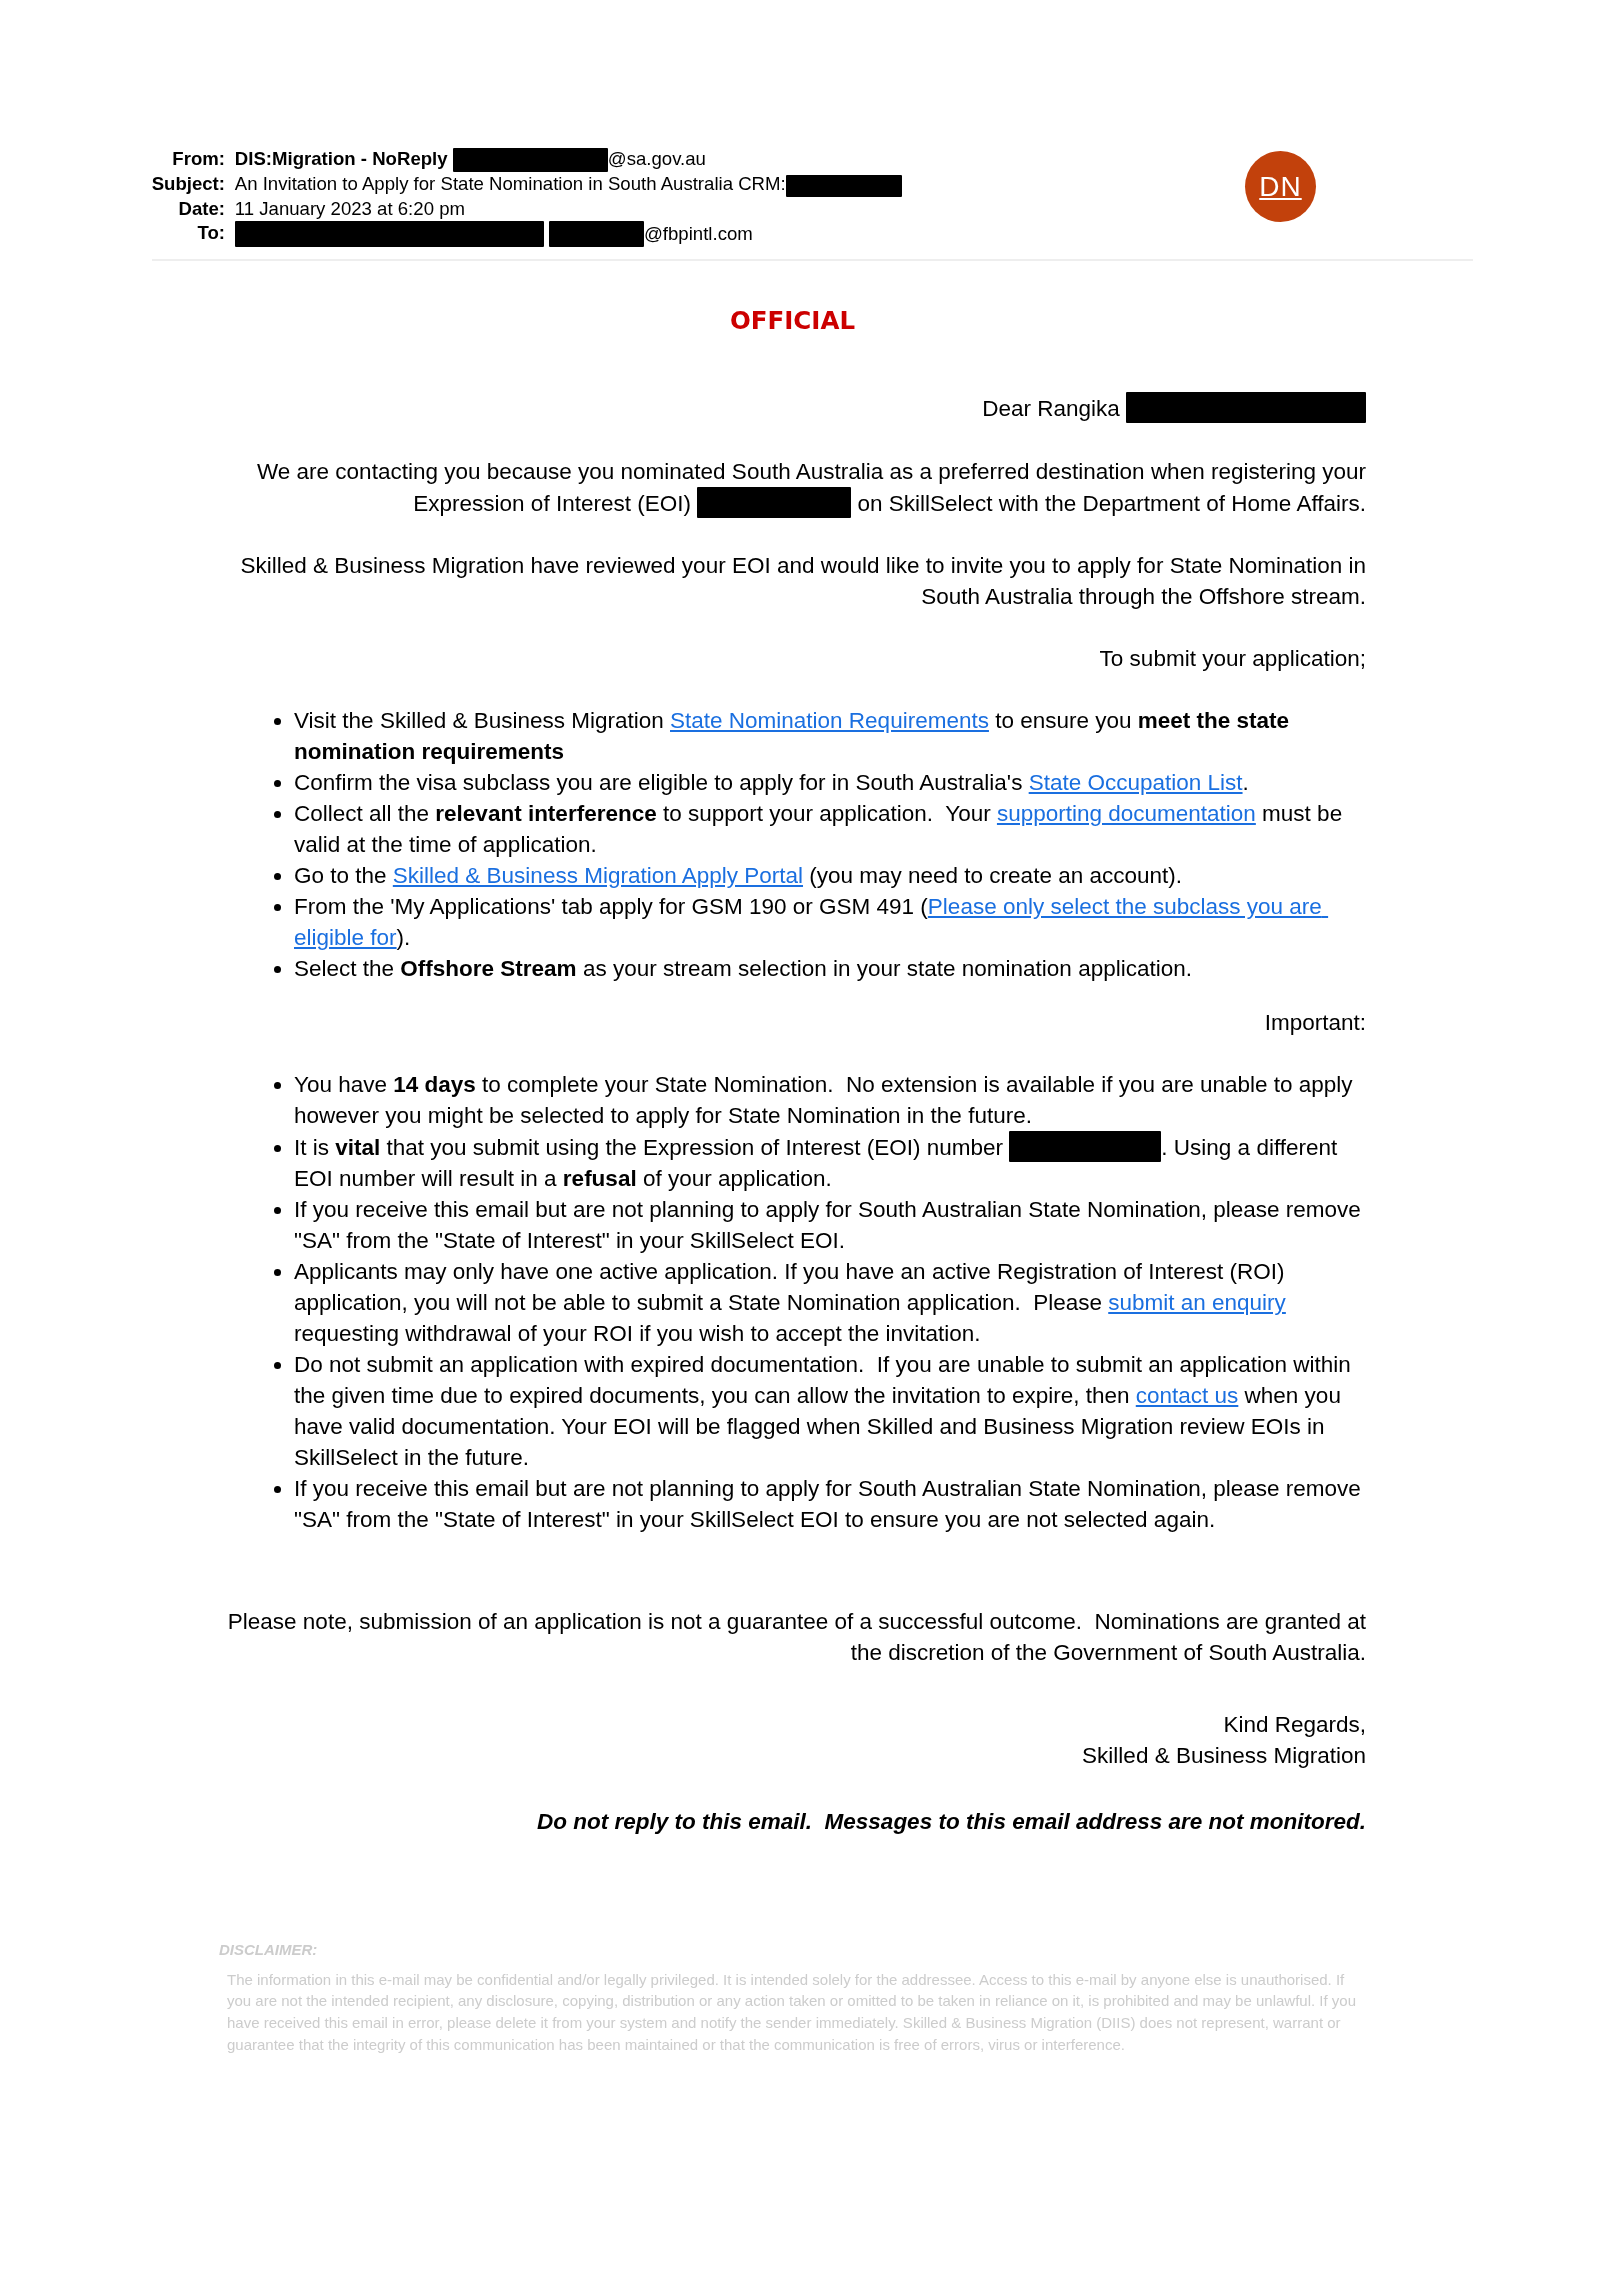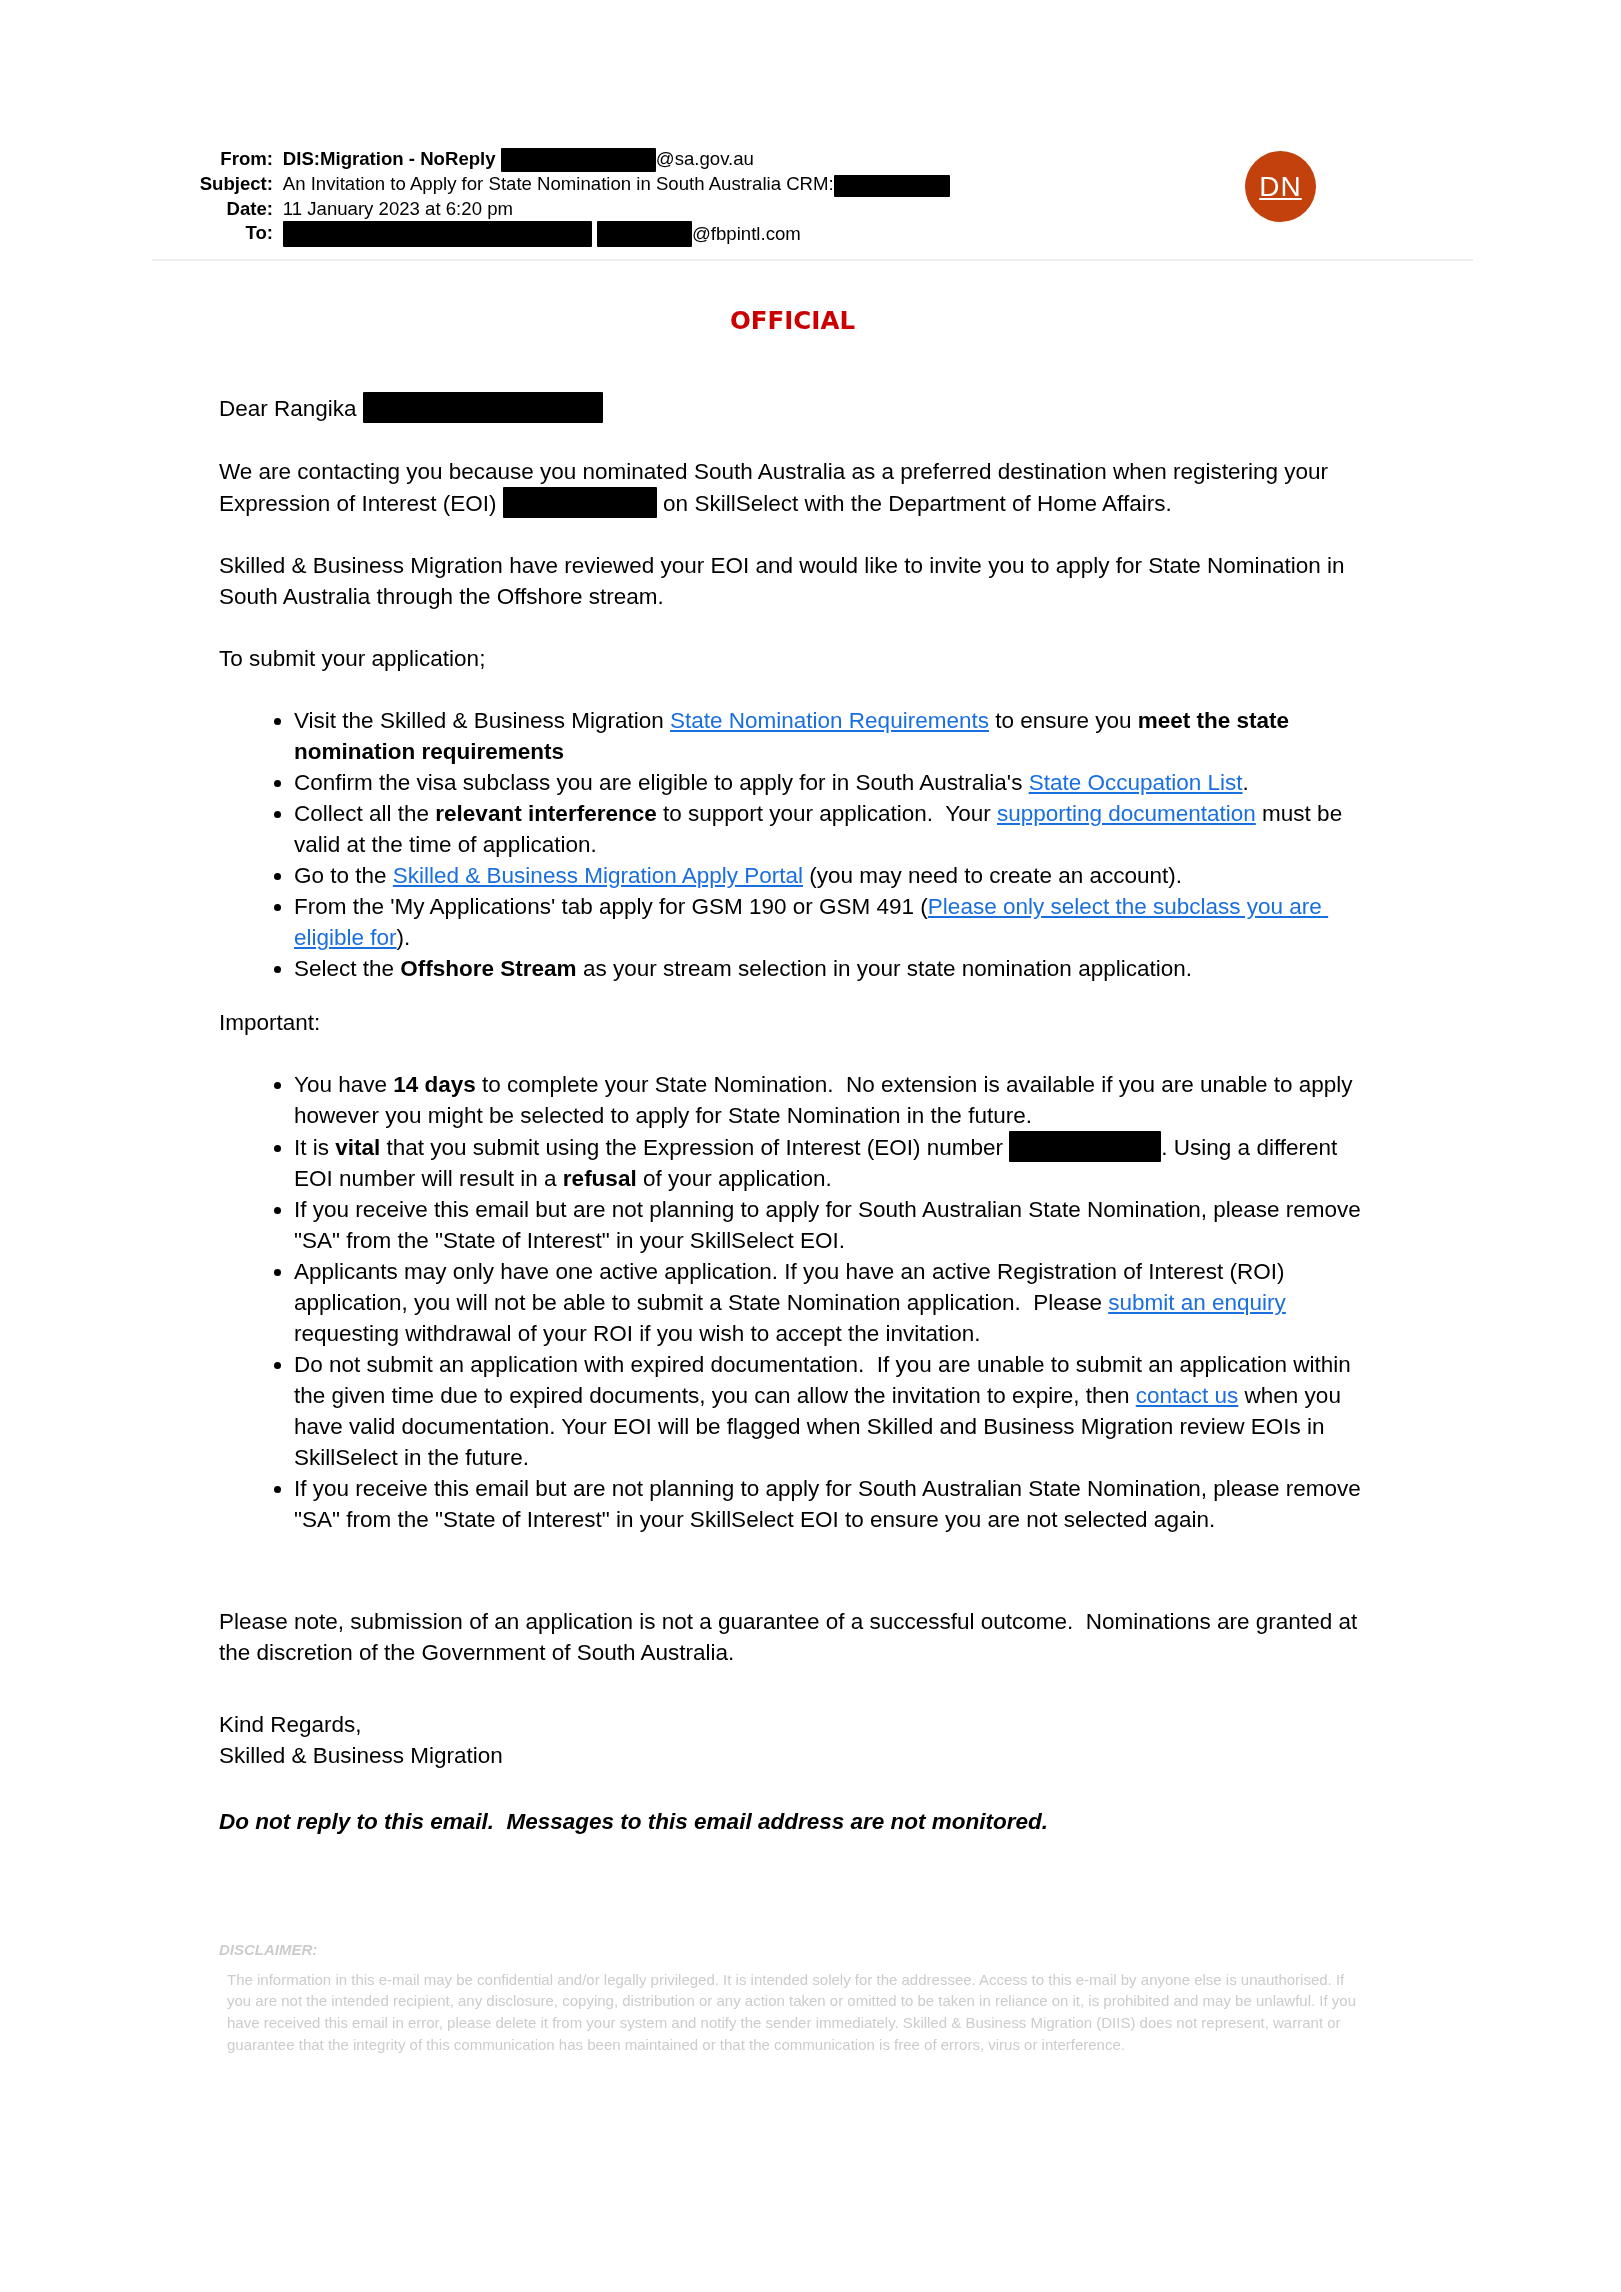--- a/index.html
+++ b/index.html
@@ -7,21 +7,21 @@
     position:relative;
     width:1621px; height:2293px;
     background:#ffffff;
     font-family:"Liberation Sans", sans-serif;
     color:#000000;
     overflow:hidden;
   }
 
   
   .mail-header { position:relative; padding-top:147px; }
-  .hrow { display:flex; font-size:18.6px; line-height:24.5px;margin-left:48px; }
+  .hrow { display:flex; font-size:18.6px; line-height:24.5px; }
   .hlabel { flex:0 0 132px; margin-left:93px; text-align:right; font-weight:bold; white-space:pre; }
   .hval { margin-left:9.8px; white-space:pre-wrap; }
   .hval strong { font-weight:bold; }
   .avatar {
     position:absolute; top:151px; left:1245px;
     width:71px; height:71px; border-radius:50%;
     background:#c2410c; color:#ffffff;
     font-size:28px; letter-spacing:1px;
     display:flex; align-items:center; justify-content:center;
     user-select:none;
@@ -39,21 +39,21 @@
     font-family:"DejaVu Sans", sans-serif;
     font-weight:bold; font-size:24.5px;
     color:#cc0000;
   }
 
   
   .email-body {
     margin:57px 0 0 219px; width:1147px;
     font-size:22.5px; line-height:31px;
   }
-  .email-body p { margin:0 0 31px 0; white-space:pre-wrap; }
+  .email-body p { margin:0 0 31px 0; white-space:pre-wrap;text-align:right; }
   .email-body strong { font-weight:bold; }
   .email-body ul { margin:9.8px 0 23.5px 0; padding-left:75px; }
   .email-body li { margin:0; white-space:pre-wrap; }
   .lnk { color:#1a6fe0; text-decoration:underline; cursor:pointer; }
   .note-para { margin-top:71px !important; }
   .signoff { margin-top:41px !important; }
   .notice { margin-top:35px !important; font-weight:bold; font-style:italic; }
 
   
   .disclaimer {

